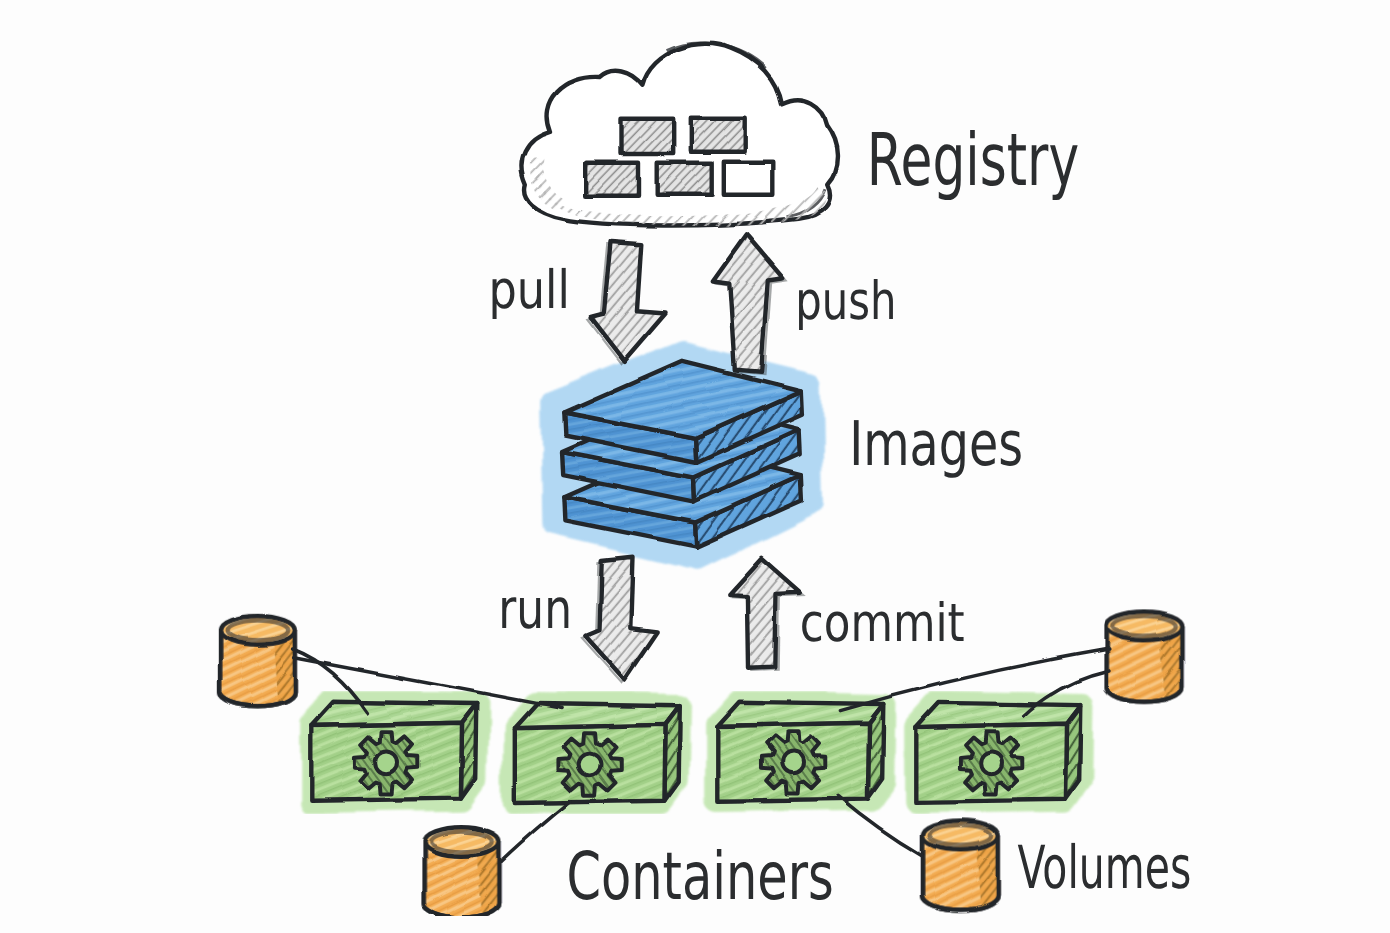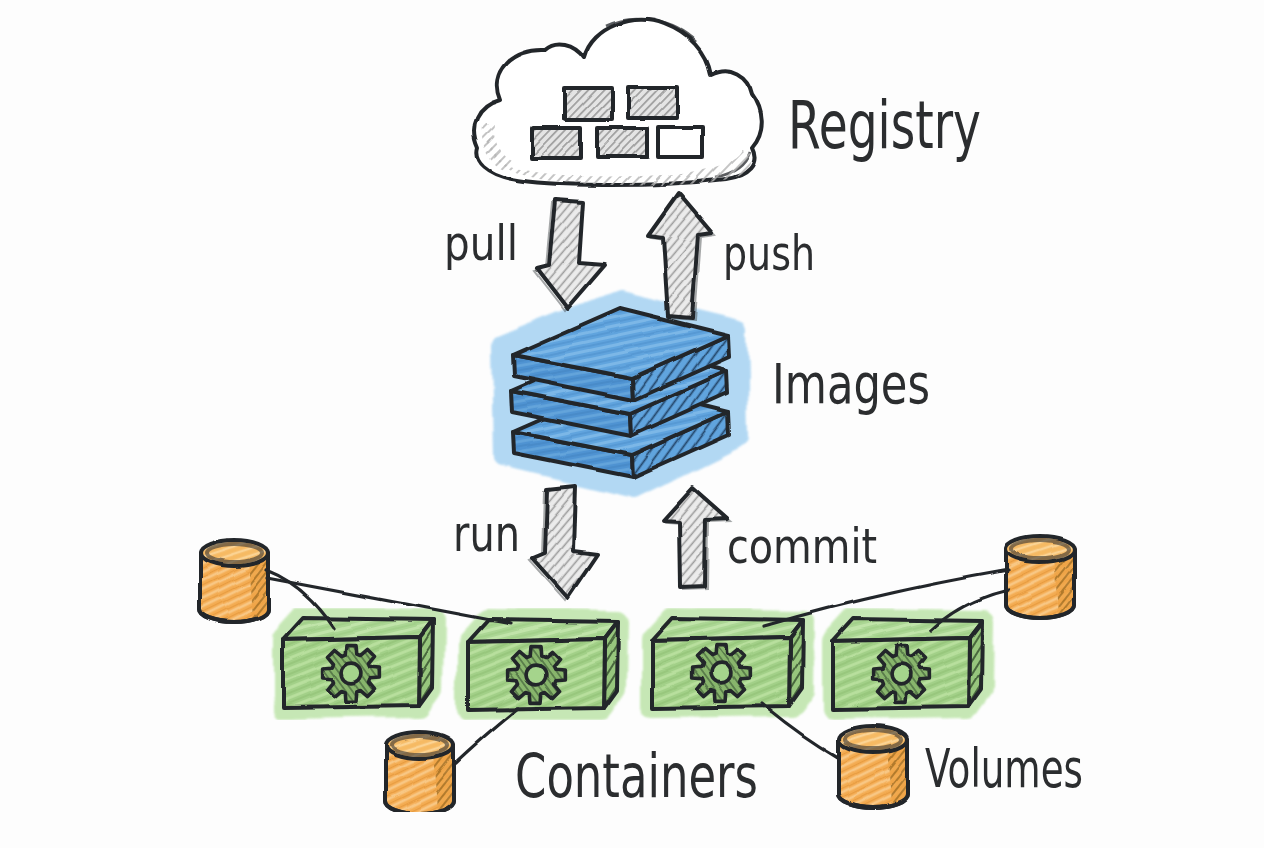--- a/index.html
+++ b/index.html
@@ -1,17 +1,17 @@
 <!DOCTYPE html>
 <html style="--c-bg: #fdfdfd; --c-ink: #24272b; --c-text: #2b2d2f; --c-blue_base: #61a4de; --c-blue_light: #7db9e8; --c-blue_dark: #4a8cc8; --c-blue_halo: #85c2ee; --c-green_base: #a2d088; --c-green_light: #bce2a2; --c-green_dark: #7fb264; --c-green_halo: #b7e2a1; --c-orange_base: #f3ac52; --c-orange_light: #f9c887; --c-orange_dark: #e2953b; --c-gray_base: #ebebeb; --c-gray_line: #9e9e9e;"><head>
 <meta charset="utf-8">
 <style>
   html,body{margin:0;padding:0;background:var(--c-bg,#fdfdfd);overflow:hidden;width:1264px;height:848px;}
   ::-webkit-scrollbar{display:none;width:0;height:0;}
-  .stage{width:1264px;height:812px;overflow:hidden;position:relative;}
+  .stage{width:1264px;height:812px;overflow:hidden;position:relative;margin-top:20px;}
   svg{display:block;}
   text{font-family:"DejaVu Sans",sans-serif;fill:var(--c-text,#2b2d2f);}
   .ink{stroke:var(--c-ink,#24272b);stroke-width:4;stroke-linejoin:round;stroke-linecap:round;}
   .ink2{stroke:var(--c-ink,#24272b);stroke-width:3.2;stroke-linejoin:round;stroke-linecap:round;fill:none;}
 </style>
 </head>
 <body>
 
 <div class="stage">
 <svg width="1264" height="848" viewBox="0 0 1264 848" xmlns="http://www.w3.org/2000/svg">

